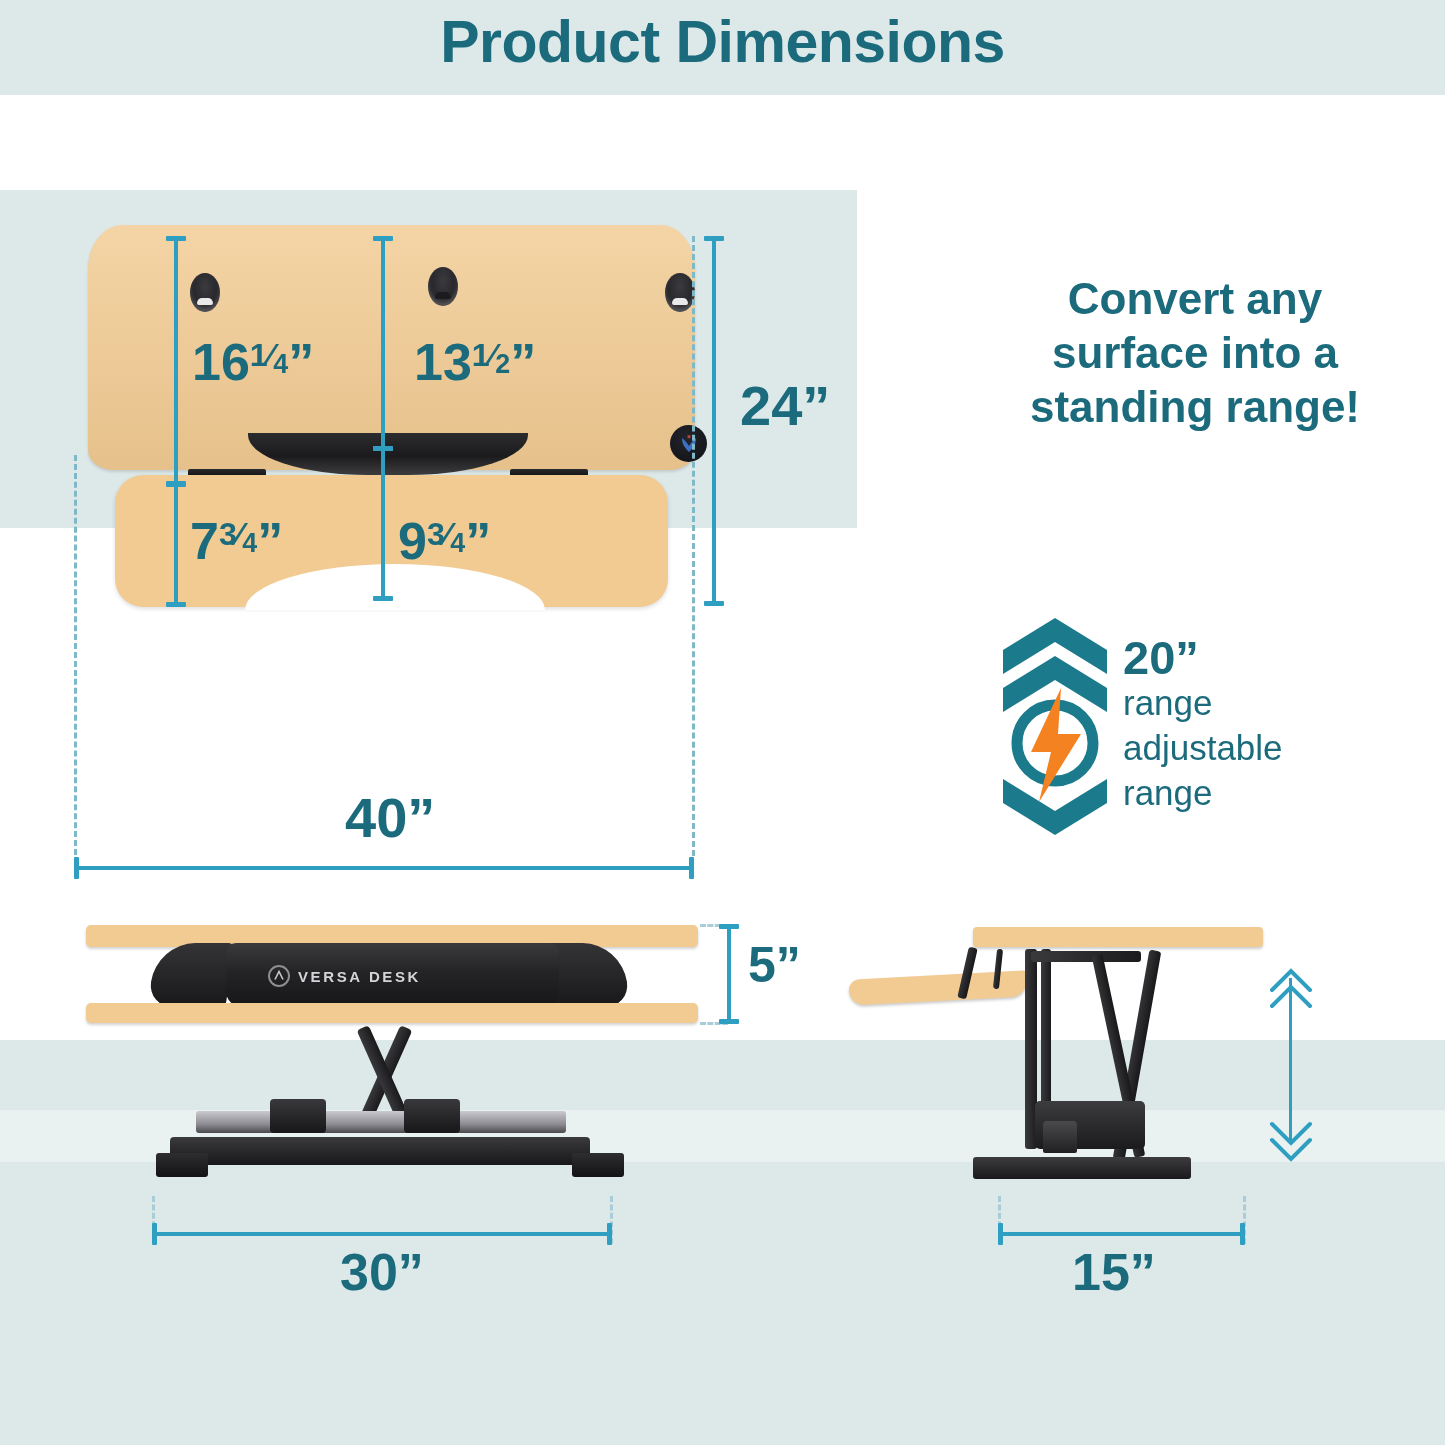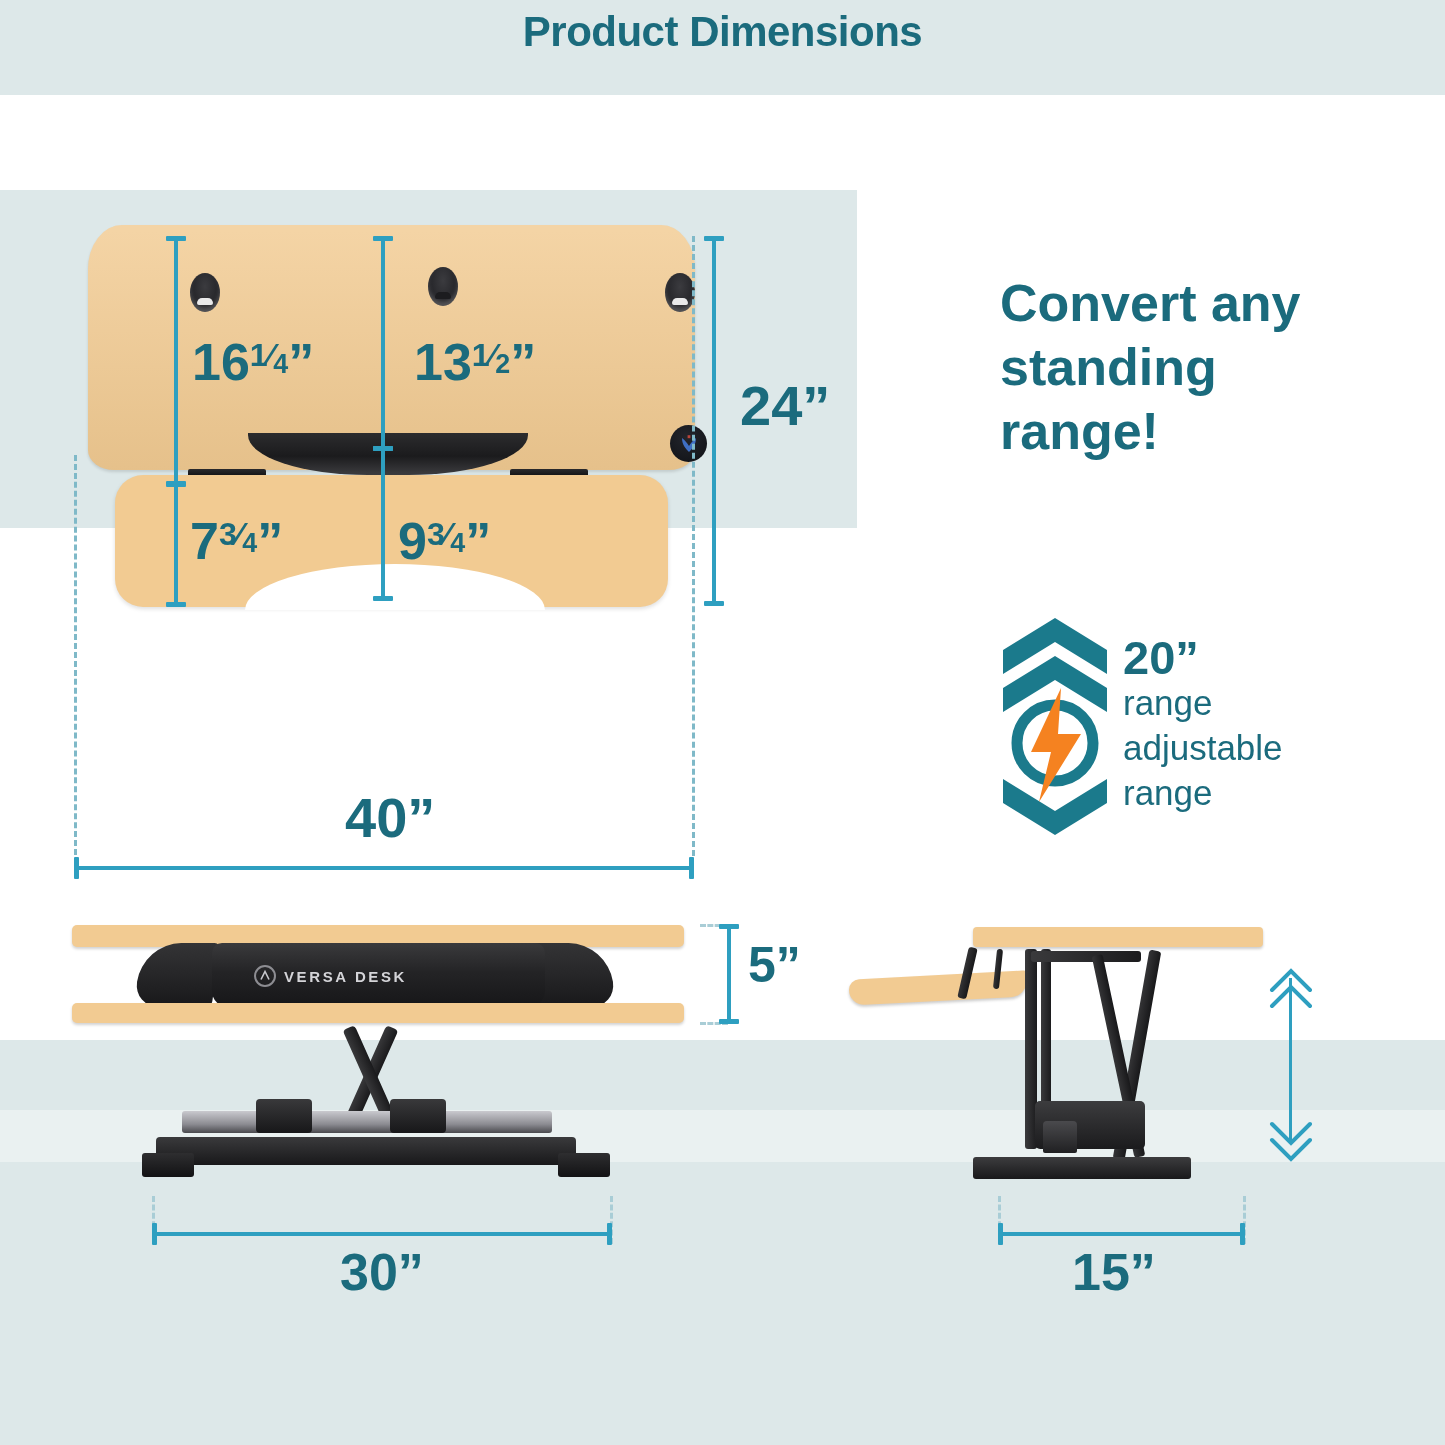--- a/index.html
+++ b/index.html
@@ -13,21 +13,21 @@
   #stage { position: absolute; inset: 0; }
 
   
   .header-band {
     position: absolute; left: 0; top: 0; width: 1445px; height: 95px;
     background: #dde8e9;
   }
   .header-title {
     position: absolute; left: 0; top: 8px; width: 1445px;
     text-align: center;
-    font-size: 42px; font-weight: bold; letter-spacing: -0.5px;
+    font-size: 59px; font-weight: bold; letter-spacing: -0.5px;
     color: #1b6b7d;
   }
 
   
   .panel-top {
     position: absolute; left: 0; top: 190px; width: 857px; height: 338px;
     background: #dde8e9;
   }
   .panel-bottom {
     position: absolute; left: 0; top: 1040px; width: 1445px; height: 405px;
@@ -131,21 +131,21 @@
     background: #ffffff;
     border-radius: 150px 150px 0 0 / 46px 46px 0 0;
   }
   .bridge {
     position: absolute; height: 9px;
     background: linear-gradient(180deg,#2a2a2c,#0f0f11);
     border-radius: 2px;
   }
 
   
-  #sideview { position: absolute; left: 64px; top: 915px; width: 630px; height: 280px; }
+  #sideview { position: absolute; left: 78px; top: 915px; width: 630px; height: 280px; }
   .deck-top-plank {
     position: absolute; left: 8px; top: 10px; width: 612px; height: 22px;
     border-radius: 5px;
     box-shadow: 0 2px 3px rgba(0,0,0,0.18);
   }
   .deck-bot-plank {
     position: absolute; left: 8px; top: 88px; width: 612px; height: 20px;
     border-radius: 5px;
     box-shadow: 0 2px 3px rgba(0,0,0,0.18);
   }
@@ -236,22 +236,22 @@
   
   .arrow-shaft { position: absolute; width: 3px; background: #2e9fc0; }
   .chev {
     position: absolute; width: 26px; height: 14px;
   }
   .chev svg { display:block; }
 
   
   .tagline {
     position: absolute; left: 1000px; top: 272px; width: 390px;
-    color: #1b6b7d; font-size: 52px; font-weight: bold; line-height: 1.23;
-    text-align: left;
+    color: #1b6b7d; font-size: 44px; font-weight: bold; line-height: 1.23;
+    text-align: center;
   }
 
   
   #badge { position: absolute; left: 995px; top: 612px; width: 400px; height: 235px; }
   .badge-icon { position: absolute; left: 0; top: 0; width: 120px; height: 225px; }
   .badge-copy { position: absolute; left: 128px; top: 22px; width: 265px; }
   .badge-big {
     color: #1b6b7d; font-size: 47px; font-weight: bold; line-height: 1; 
   }
   .badge-lines { color: #1b6b7d; font-size: 35px; line-height: 1.28; }
@@ -314,20 +314,21 @@
   <div class="dim-text" style="left:740px; top:378px; font-size:56px;">24”</div>
 
   <div class="dash-v" style="left:74px; top:455px; height:400px;"></div>
   <div class="dash-v" style="left:692px; top:236px; height:620px;"></div>
 
   <div class="hbar" style="left:74px; top:866px; width:620px;"></div>
   <div class="dim-text" style="left:345px; top:790px; font-size:56px;text-align:right;">40”</div>
 
   <div class="tagline">
     <div>Convert any</div>
+    <div>surface into a</div>
     <div>standing range!</div>
   </div>
 
   <div id="badge">
     <div class="badge-icon">
       <svg width="120" height="225" viewBox="0 0 120 225" aria-hidden="true">
 
         <path d="M8 38 L60 6 L112 38 L112 62 L60 30 L8 62 Z" fill="#1b7a8c"></path>
         <path d="M8 76 L60 44 L112 76 L112 100 L60 68 L8 100 Z" fill="#1b7a8c"></path>
 

